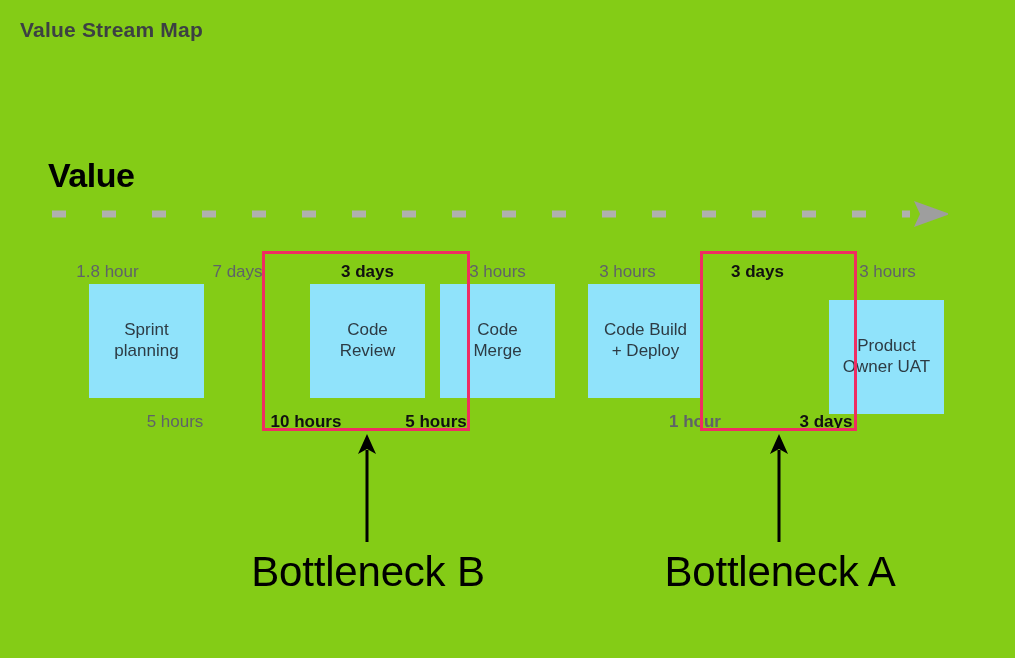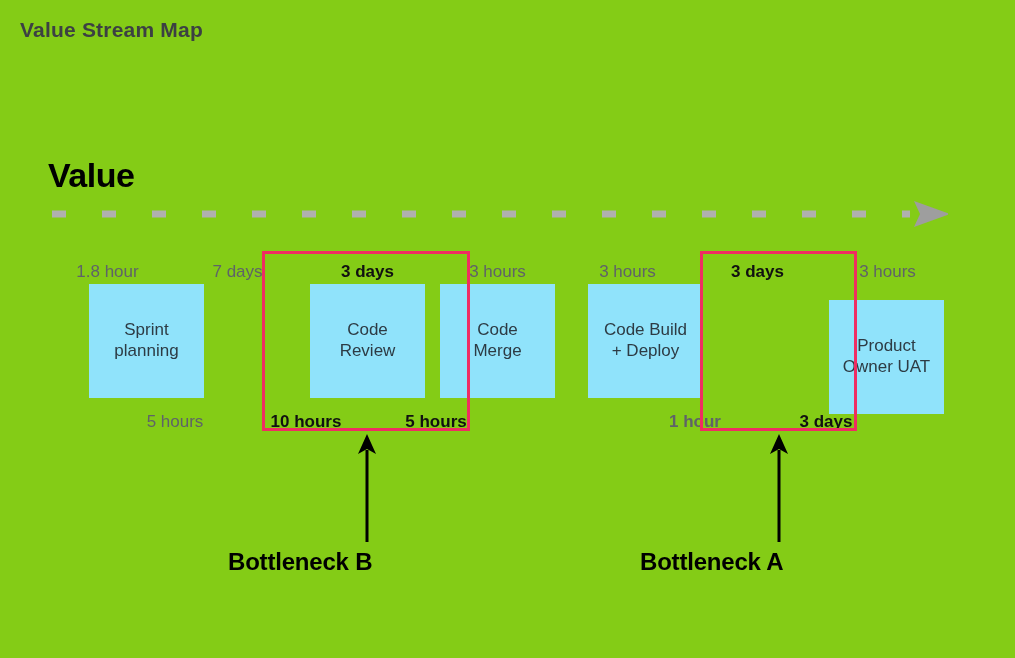--- a/index.html
+++ b/index.html
@@ -100,25 +100,25 @@
   }
 
   
   .callout-arrow {
     position: absolute;
     width: 24px;
     height: 110px;
   }
   .callout-label {
     position: absolute;
-    font-size: 24px;
+    font-size: 42px;
     color: #000000;
     white-space: nowrap;
+    text-align: center;
     letter-spacing: -0.2px;
-    font-weight: bold;
   }
 </style>
 </head>
 <body>
 
 <div id="canvas">
 
   <div id="page-title">Value Stream Map</div>
 
   <div id="flow-heading">Value</div>

